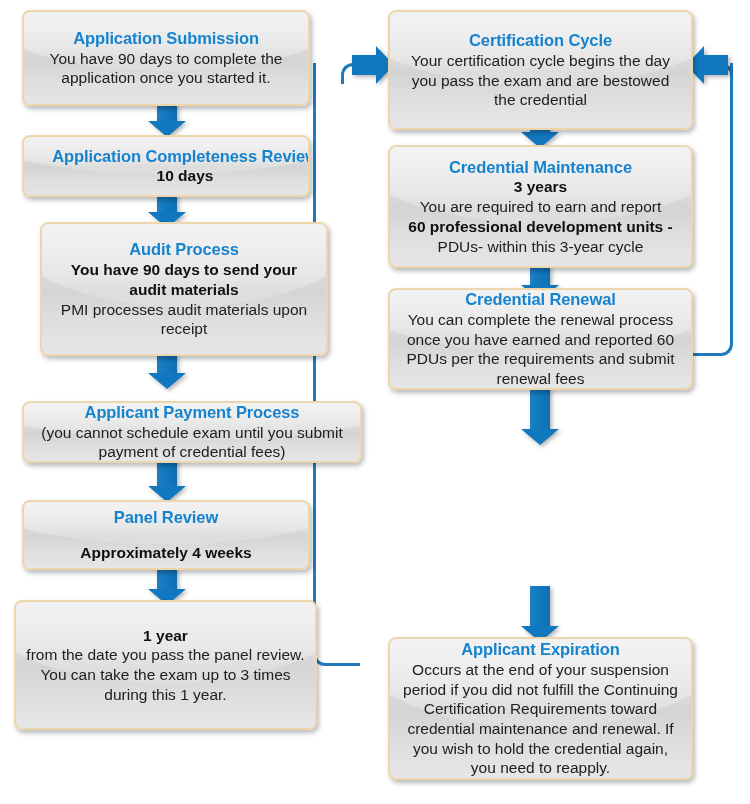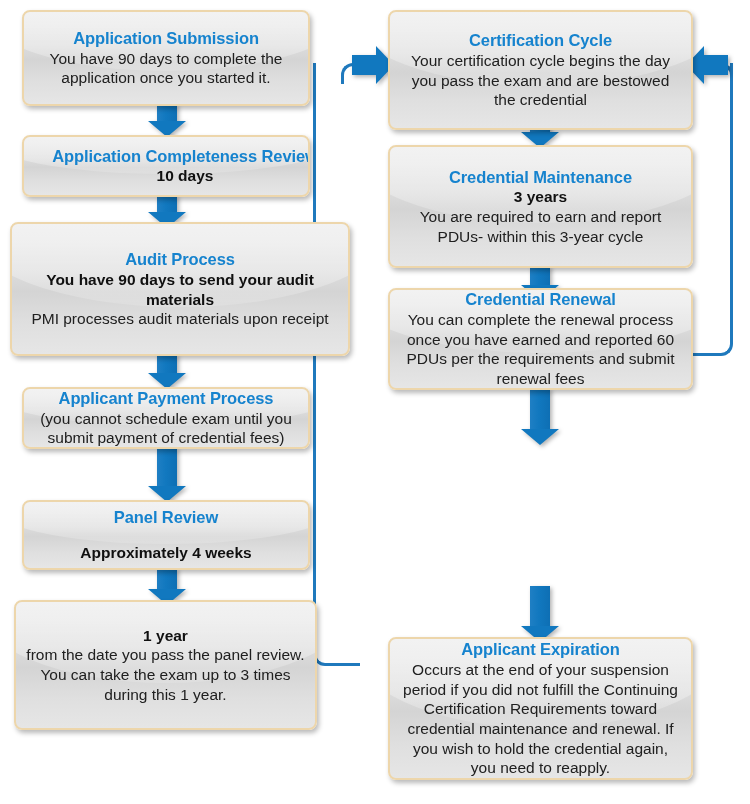--- a/index.html
+++ b/index.html
@@ -153,32 +153,32 @@
   <div class="node" style="left:22px; top:135px; width:288px; height:62px;padding-left:48px;">
     <div class="n-title">Application Completeness Review</div>
     <div class="n-strong">10 days</div>
   </div>
 
   <div class="arrow-down" style="left:148px; top:195px; width:38px; height:33px;">
     <div class="shaft"></div>
     <div class="head"></div>
   </div>
 
-  <div class="node" style="left:10px; top:222px; width:340px; height:134px;">
+  <div class="node" style="left:40px; top:222px; width:288px; height:134px;">
     <div class="n-title">Audit Process</div>
     <div class="n-strong">You have 90 days to send your audit materials</div>
     <div class="n-body">PMI processes audit materials upon receipt</div>
   </div>
 
   <div class="arrow-down" style="left:148px; top:354px; width:38px; height:35px;">
     <div class="shaft"></div>
     <div class="head"></div>
   </div>
 
-  <div class="node" style="left:22px; top:387px; width:288px; height:62px;">
+  <div class="node" style="left:22px; top:401px; width:340px; height:62px;">
     <div class="n-title">Applicant Payment Process</div>
     <div class="n-body">(you cannot schedule exam until you submit payment of credential fees)</div>
   </div>
 
   <div class="arrow-down" style="left:148px; top:447px; width:38px; height:55px;">
     <div class="shaft"></div>
     <div class="head"></div>
   </div>
 
   <div class="node" style="left:22px; top:500px; width:288px; height:70px;gap:16px;">
@@ -215,20 +215,21 @@
 
   <div class="arrow-down" style="left:521px; top:111px; width:38px; height:37px;">
     <div class="shaft"></div>
     <div class="head"></div>
   </div>
 
   <div class="node" style="left:388px; top:145px; width:305px; height:123px;">
     <div class="n-title">Credential Maintenance</div>
     <div class="n-strong">3 years</div>
     <div class="n-body">You are required to earn and report</div>
+    <div class="n-strong">60 professional development units -</div>
     <div class="n-body">PDUs- within this 3-year cycle</div>
   </div>
 
   <div class="arrow-down" style="left:521px; top:266px; width:38px; height:35px;">
     <div class="shaft"></div>
     <div class="head"></div>
   </div>
 
   <div class="node" style="left:388px; top:288px; width:305px; height:102px;">
     <div class="n-title">Credential Renewal</div>

